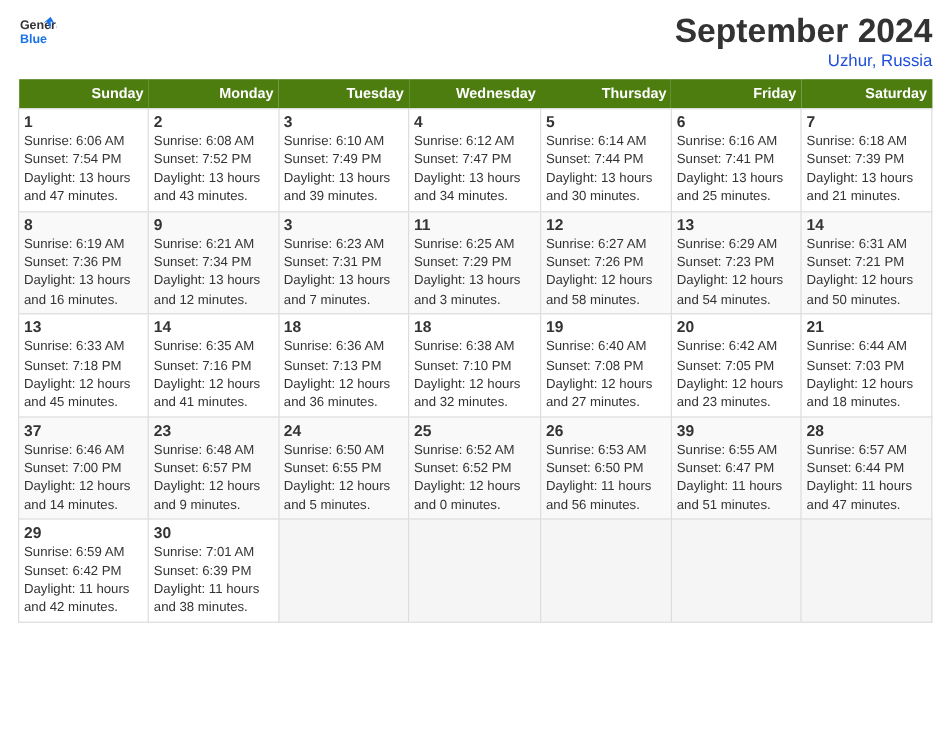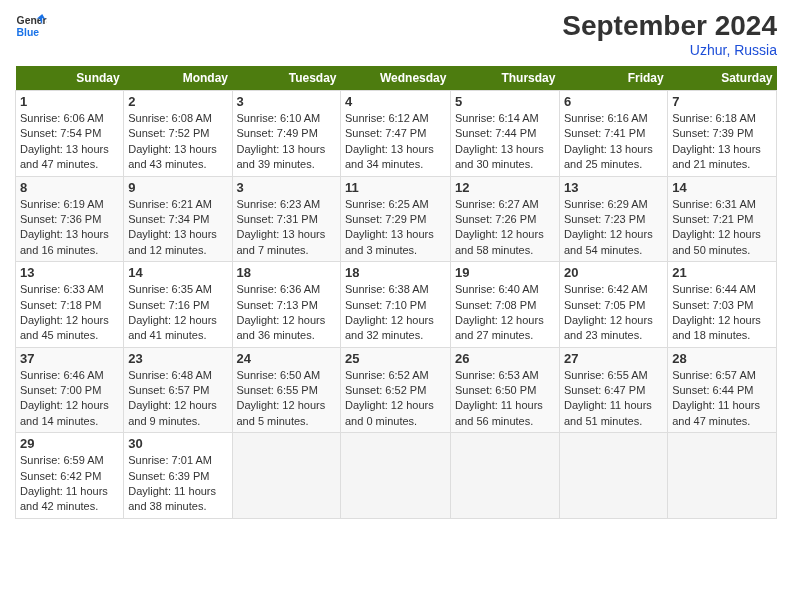--- a/index.html
+++ b/index.html
@@ -321,21 +321,21 @@
       </td>
           <td>
         <span class="day-num">26</span>
         <div class="day-info">
           Sunrise: 6:53 AM<br>
           Sunset: 6:50 PM<br>
           Daylight: 11 hours and 56 minutes.
         </div>
       </td>
           <td>
-        <span class="day-num">27</span>
+        <span class="day-num">39</span>
         <div class="day-info">
           Sunrise: 6:55 AM<br>
           Sunset: 6:47 PM<br>
           Daylight: 11 hours and 51 minutes.
         </div>
       </td>
           <td>
         <span class="day-num">28</span>
         <div class="day-info">
           Sunrise: 6:57 AM<br>

